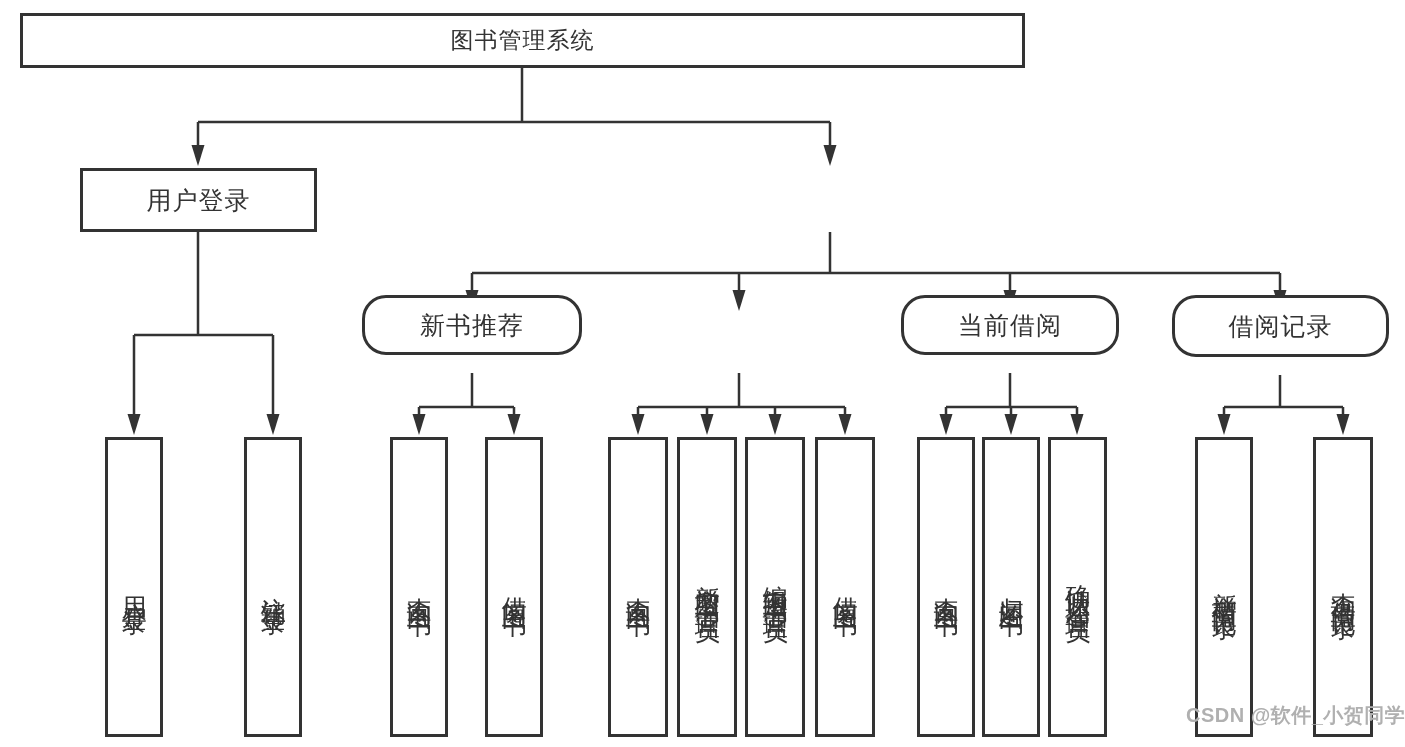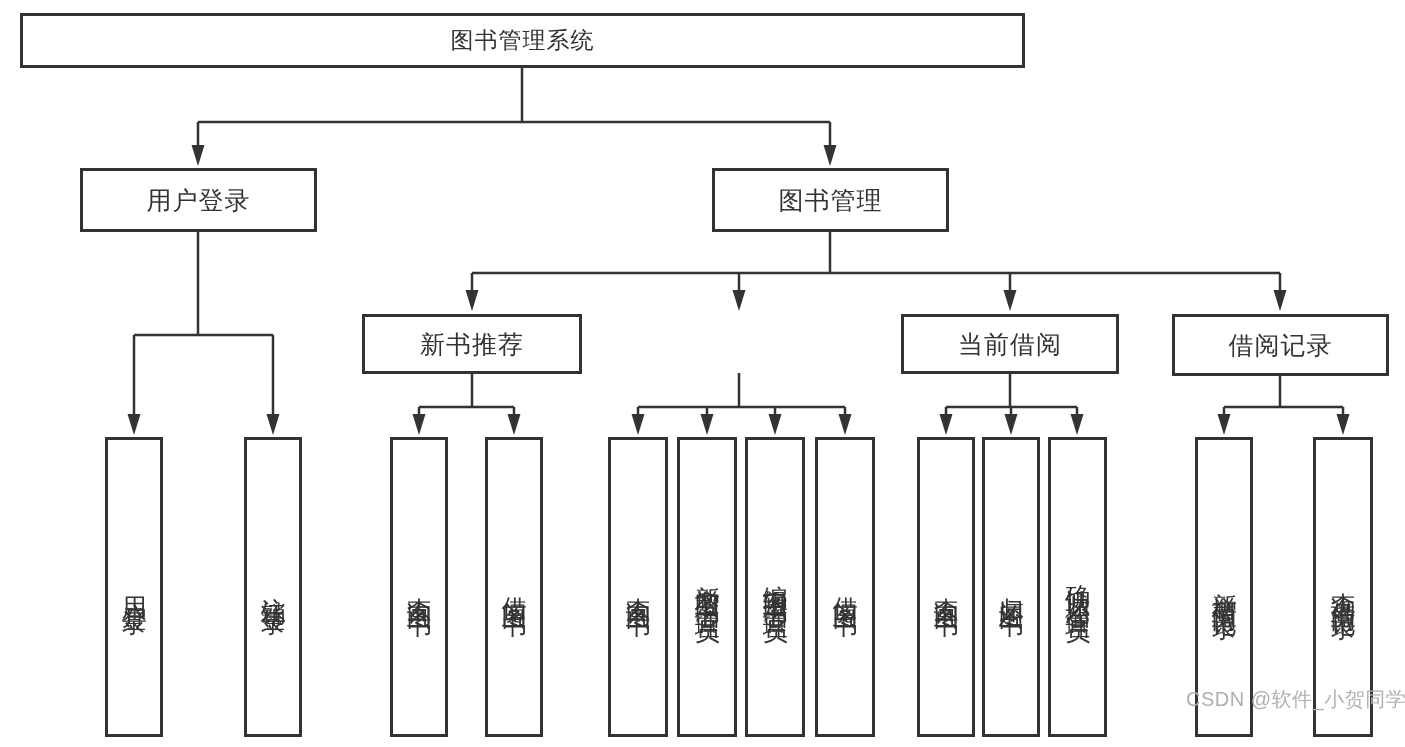--- a/index.html
+++ b/index.html
@@ -35,45 +35,46 @@
     background:#fff;
     display:flex;
     align-items:center;
     justify-content:center;
     text-align:center;
   }
   .title-box{left:20px;top:13px;width:1005px;height:55px;font-size:23px;letter-spacing:1px;}
   .l2{height:64px;top:168px;width:237px;font-size:25px;letter-spacing:1px;}
   .l2.user-login{left:80px;}
   .l2.book-mgmt{left:712px;}
-  .l3{height:60px;top:314px;font-size:25px;letter-spacing:1px;}
+  .l3{height:60px;top:295px;font-size:25px;letter-spacing:1px;border-radius:24px;}
   .l3.nbr{left:362px;width:220px;}
   .l3.bb{left:630px;width:218px;}
   .l3.cb{left:901px;width:218px;}
   .l3.br{left:1172px;width:217px;height:62px;}
   .leaf{
     top:437px;height:300px;
     font-size:25px;
   }
   .leaf span{
     writing-mode:vertical-lr;
     text-orientation:mixed;
     letter-spacing:5px;
     line-height:1.1;
     white-space:nowrap;
   }
   .watermark{
     position:absolute;
-    left:1186px;top:686px;
+    left:1186px;top:702px;
     width:215px;
     font-size:20px;
     color:var(--wm);
     white-space:nowrap;
     z-index:5;
     letter-spacing:0.5px;
+    font-weight:bold;
   }
 </style>
 </head>
 <body>
 
 <div class="canvas">
 
   <svg class="wires" viewBox="0 0 1405 747" xmlns="http://www.w3.org/2000/svg">
     <defs>
       <g id="ah">
@@ -110,21 +111,20 @@
         <use href="#ah" x="1011" y="435"></use>
       <use href="#ah" x="1077" y="435"></use>
       <use href="#ah" x="1224" y="435"></use>
         <use href="#ah" x="1343" y="435"></use>
     </g>
   </svg>
 
   <div class="box title-box">图书管理系统</div>
 
   <div class="box l2 user-login">用户登录</div>
-  <div class="box l2 book-mgmt">图书管理</div>
 
   <div class="box l3 nbr">新书推荐</div>
   <div class="box l3 br">借阅记录</div>
   <div class="box l3 cb">当前借阅</div>
 
   <div class="box leaf" style="left:105px;width:58px;">
     <span>用户登录</span>
     </div>
   <div class="box leaf" style="left:244px;width:58px;">
     <span>注销登录</span>

